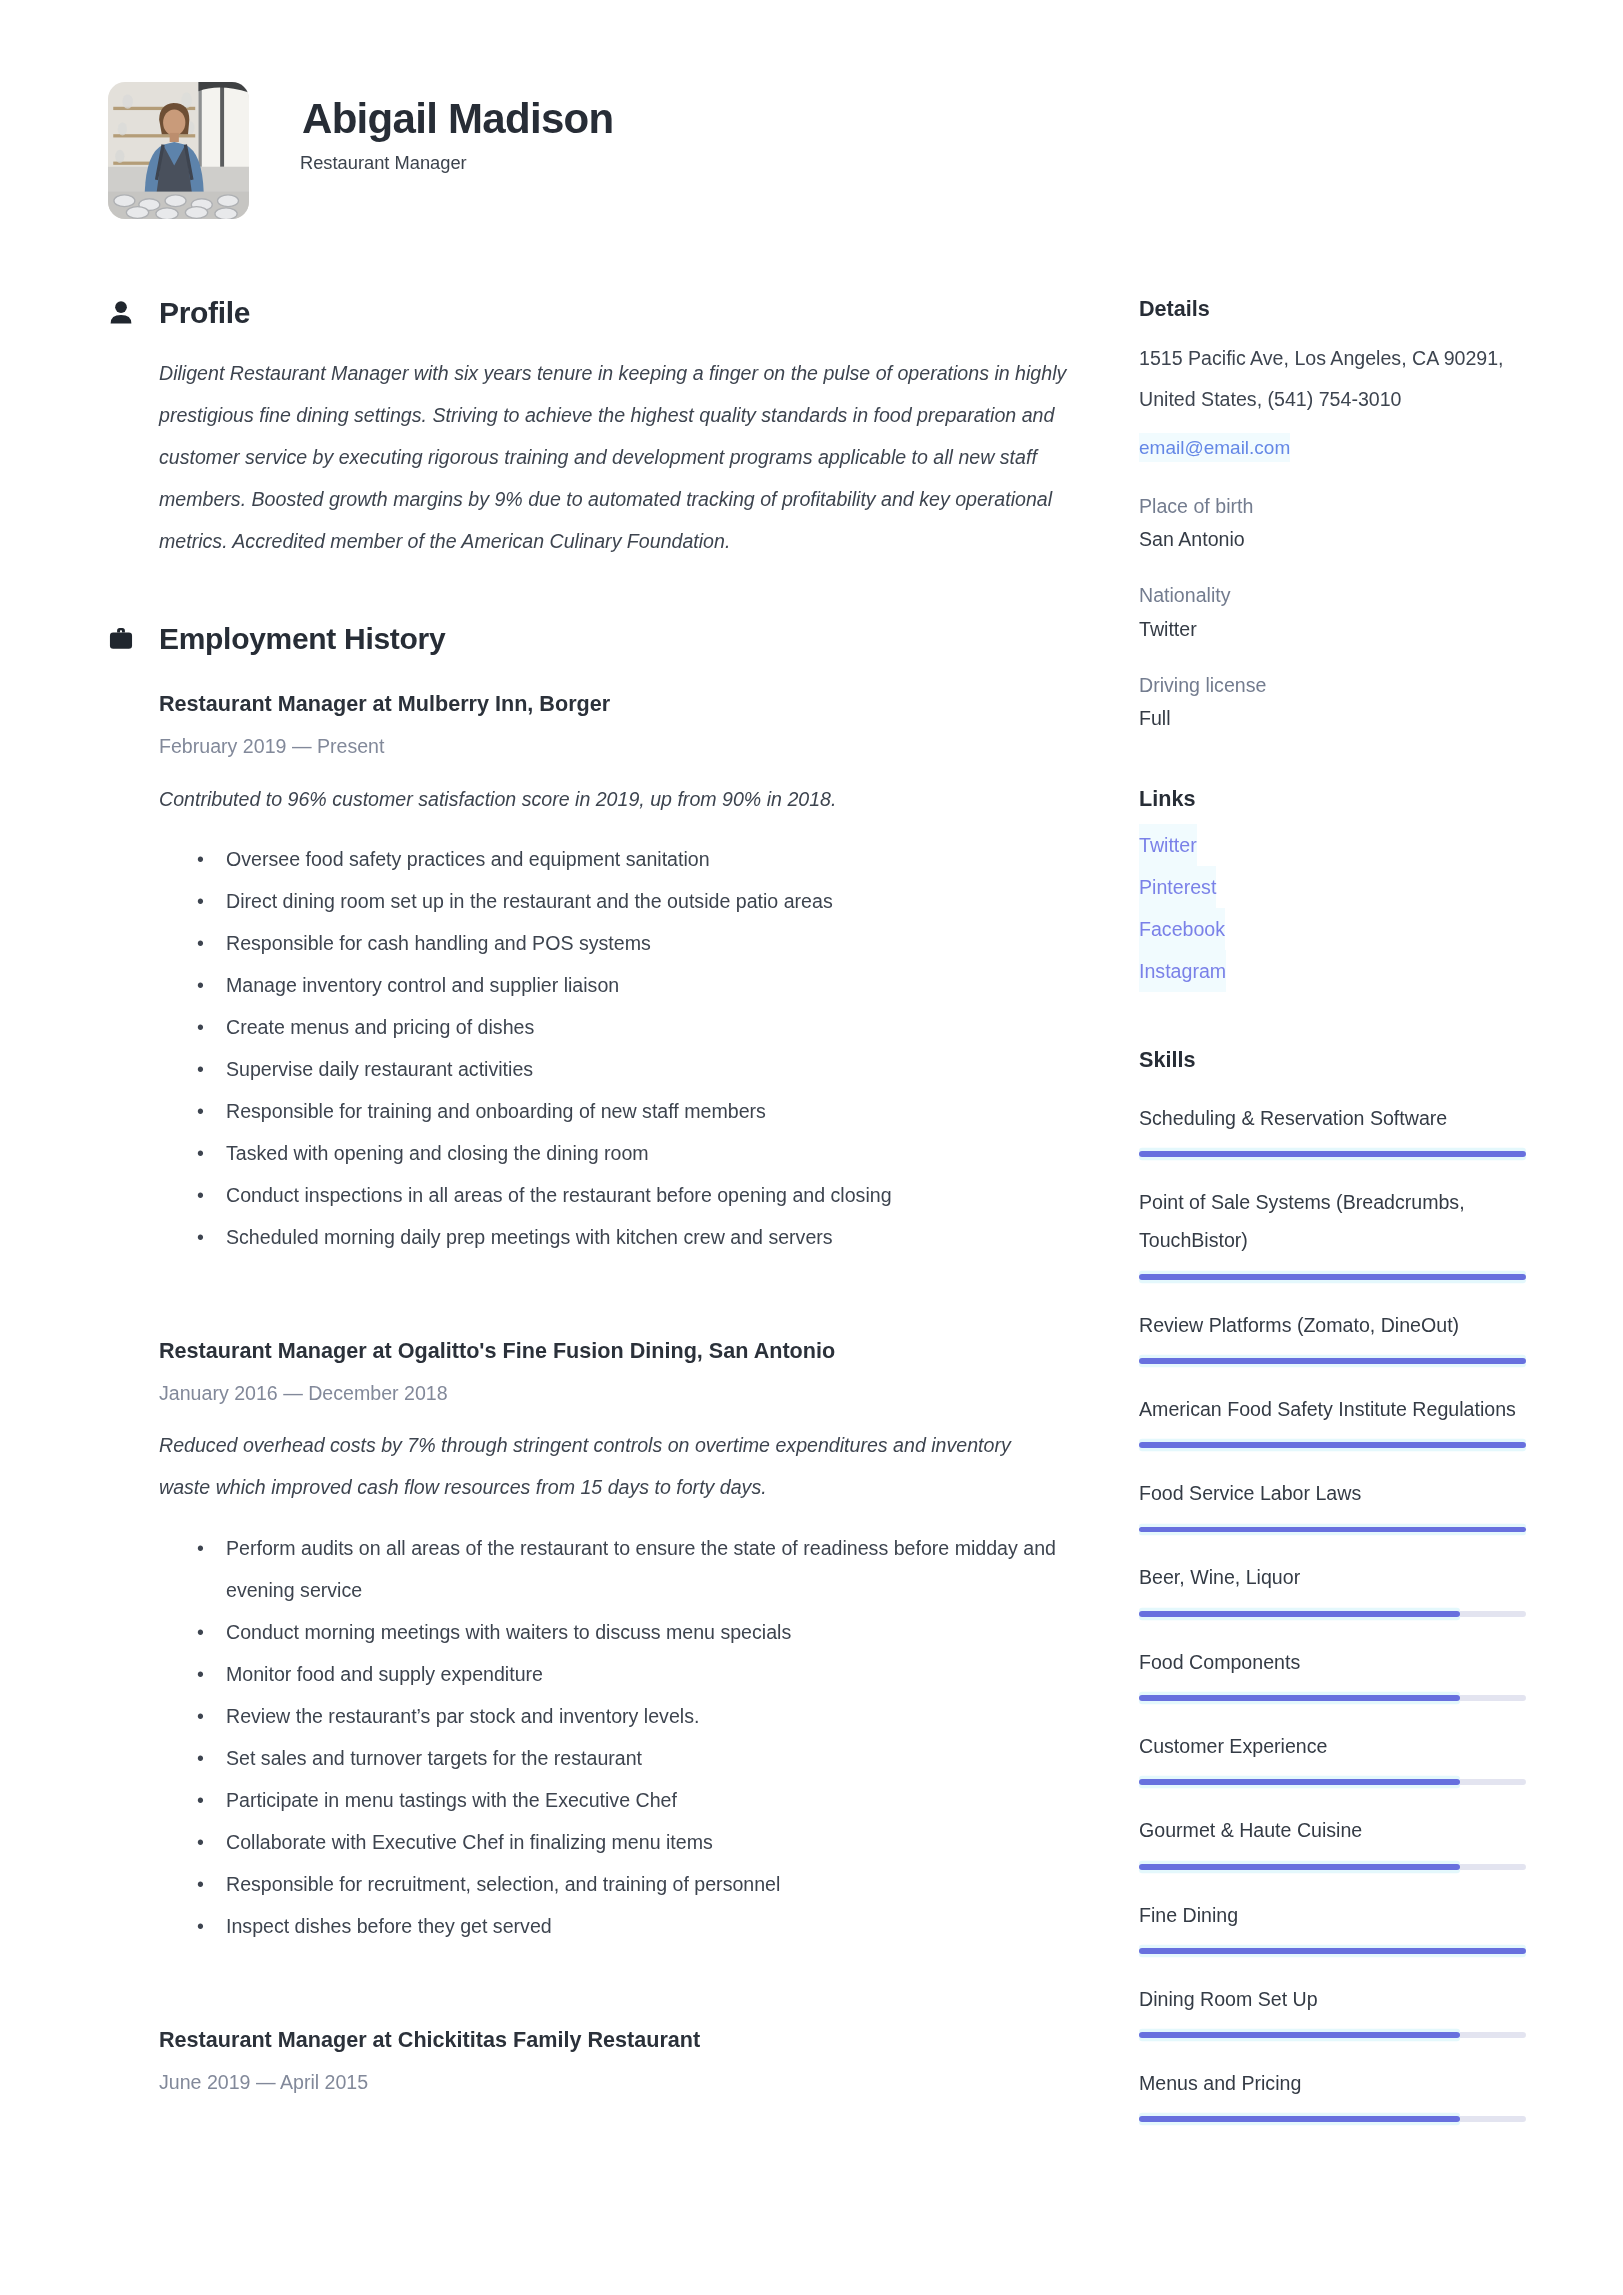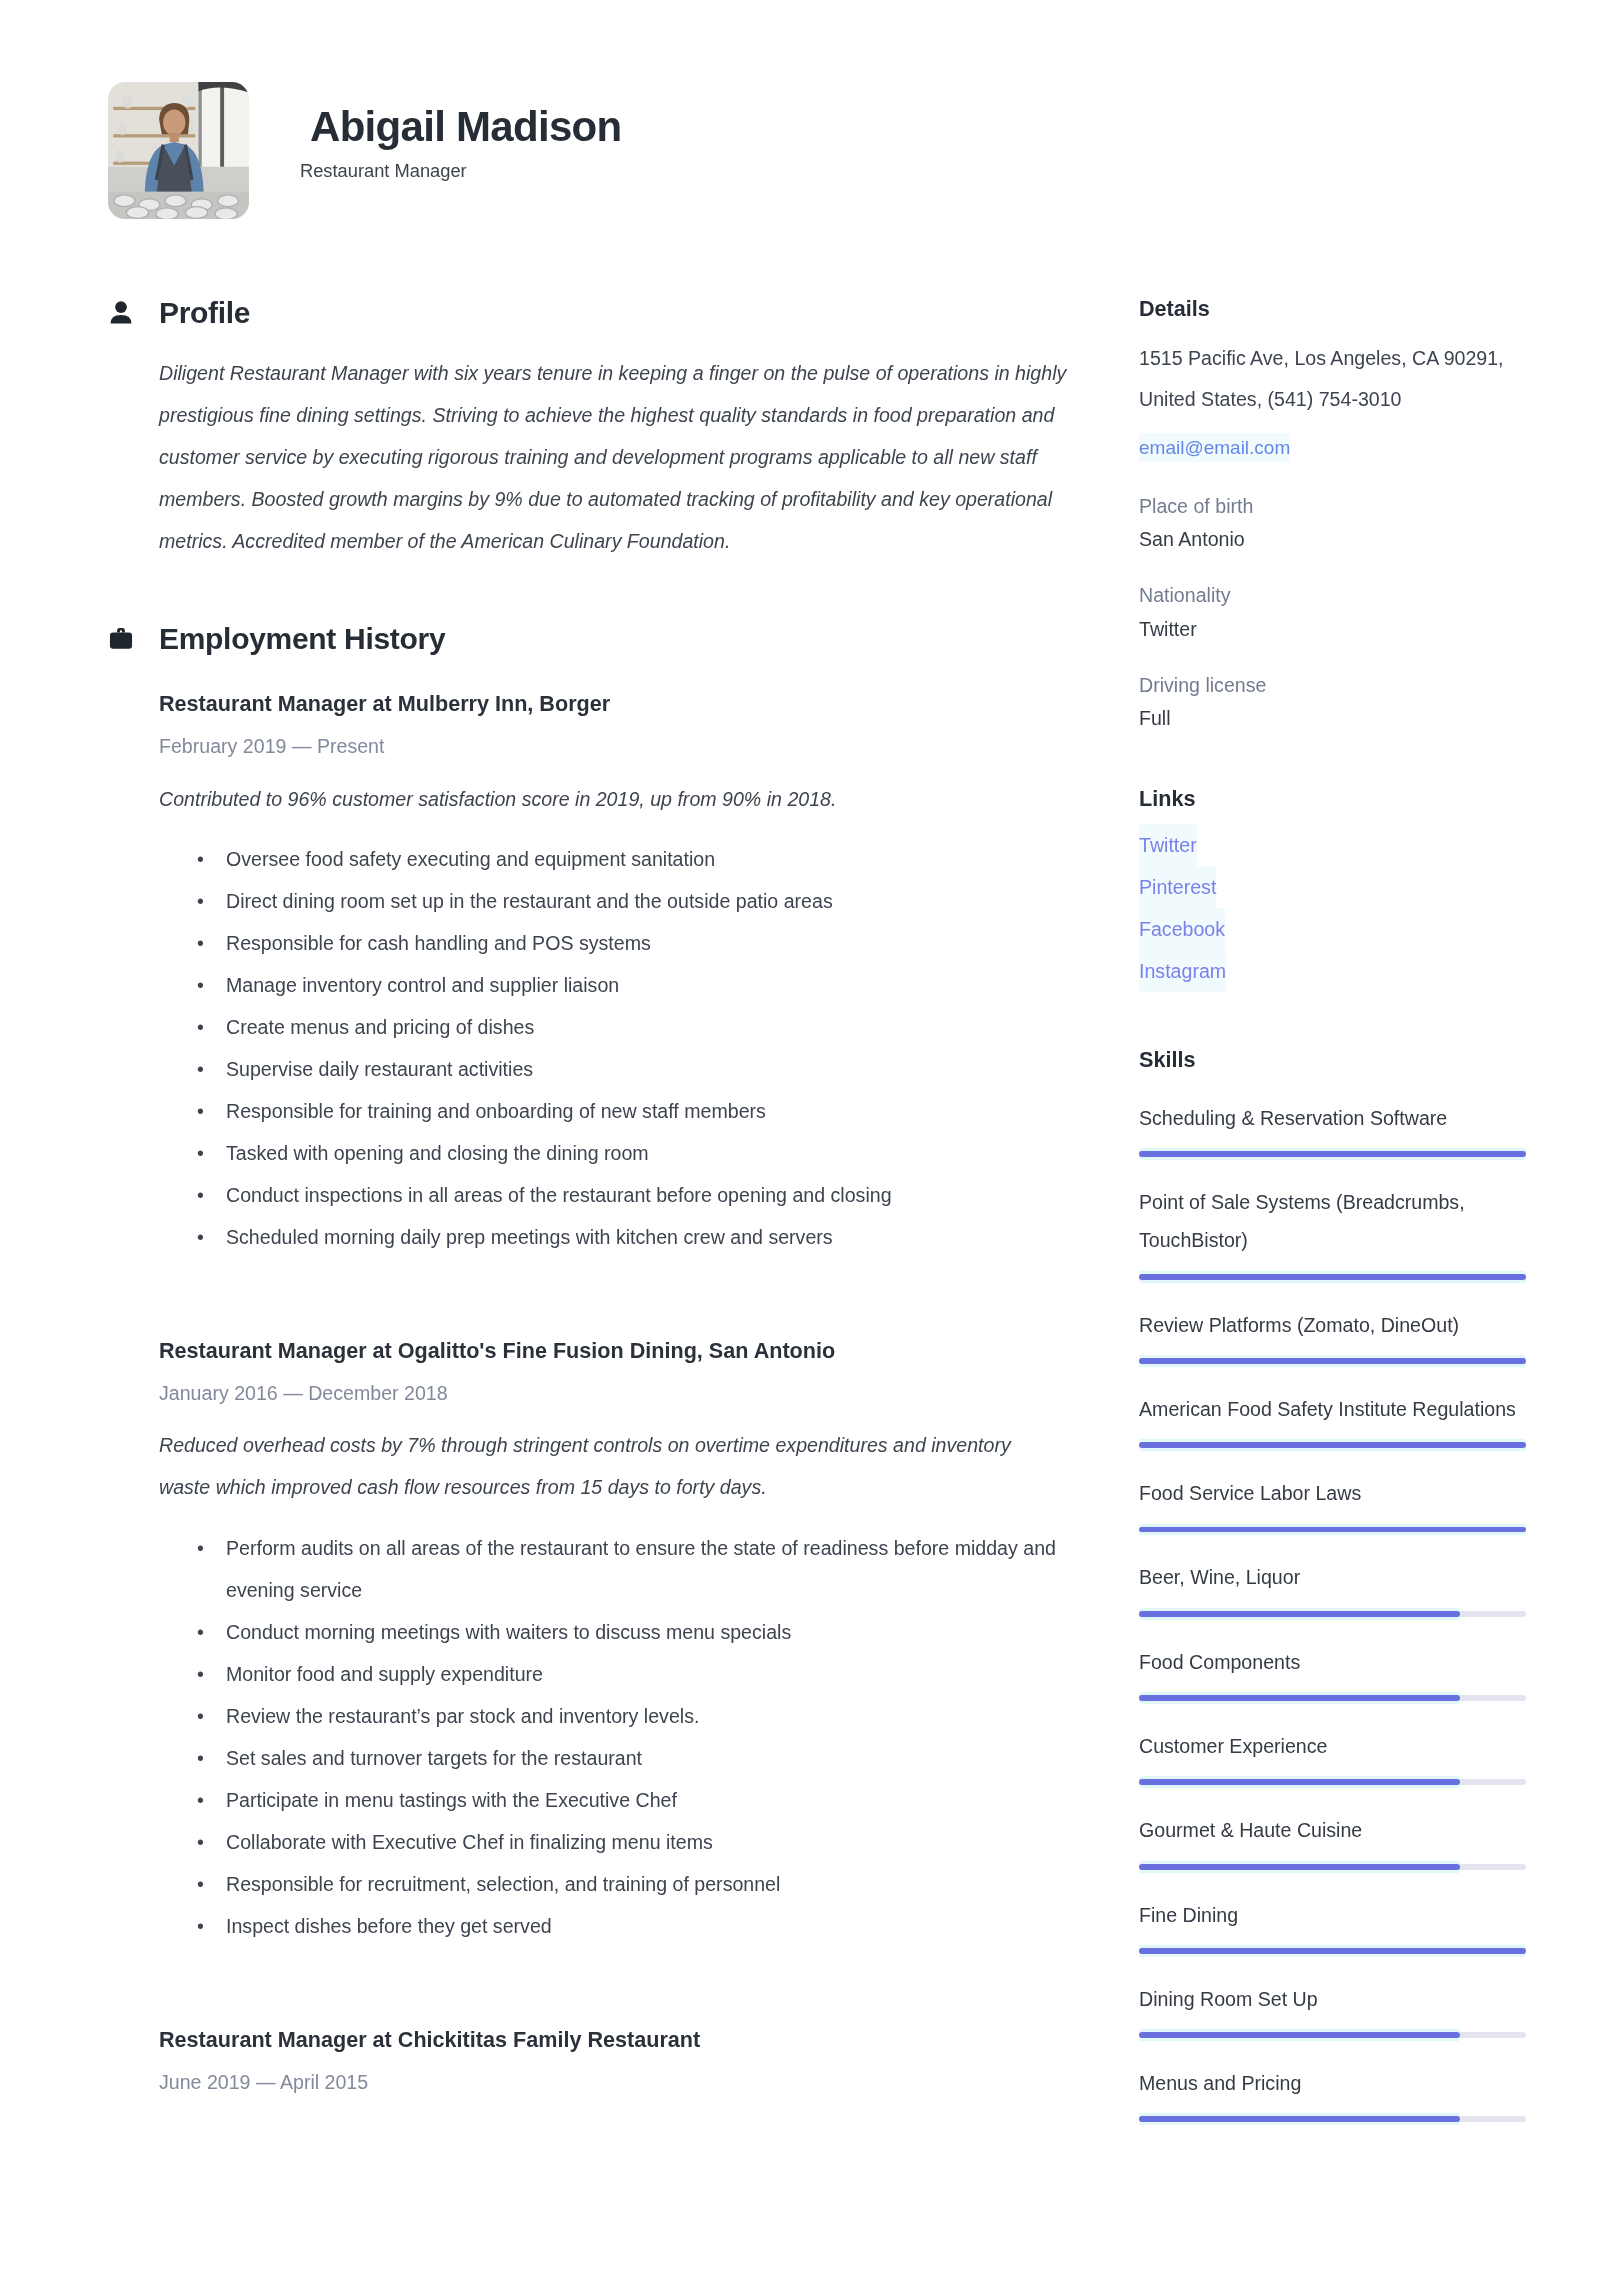--- a/index.html
+++ b/index.html
@@ -14,21 +14,21 @@
     overflow:hidden;
   }
   
   .header { display:flex; align-items:flex-start; }
   .photo {
     width:141px; height:137px; border-radius:17px; overflow:hidden; flex:0 0 auto;
   }
   .photo svg { display:block; width:100%; height:100%; }
   .ident { margin-left:51px; padding-top:11.8px; }
   .name {
-    margin:10px; font-size:42px; font-weight:bold; color:#272d36; letter-spacing:-0.7px; line-height:1.1;
+    margin:2px; font-size:42px; font-weight:bold; color:#272d36; letter-spacing:-0.7px; line-height:1.1;
   }
   .role { margin-top:10.5px; font-size:18.3px; color:#3c434d; }
 
   
   .content { display:flex; margin-top:77px; }
   .main { width:995px; box-sizing:border-box; padding-right:36px; }
   .sidebar { width:387px; margin-left:36px; flex:0 0 auto; }
 
   
   .sec-head { display:flex; align-items:center; }
@@ -156,21 +156,21 @@
         </div>
 
         <div class="jobs">
 
         <article class="job">
               <h3 class="job-title">Restaurant Manager at  Mulberry Inn, Borger</h3>
               <div class="job-period">February 2019 — Present</div>
               <p class="job-summary">Contributed to 96% customer satisfaction score in 2019, up from 90% in 2018.</p>
               <ul class="job-bullets">
 
-              <li>Oversee food safety executing and equipment sanitation</li>
+              <li>Oversee food safety practices and equipment sanitation</li>
                 <li>Direct dining room set up in the restaurant and the outside patio areas</li>
                 <li>Responsible for cash handling and POS systems</li>
                 <li>Manage inventory control and supplier liaison</li>
                 <li>Create menus and pricing of dishes</li>
                 <li>Supervise daily restaurant activities</li>
                 <li>Responsible for training and onboarding of new staff members</li>
                 <li>Tasked with opening and closing the dining room</li>
                 <li>Conduct inspections in all areas of the restaurant before opening and closing</li>
                 <li>Scheduled morning daily prep meetings with kitchen crew and servers</li>
               </ul>

